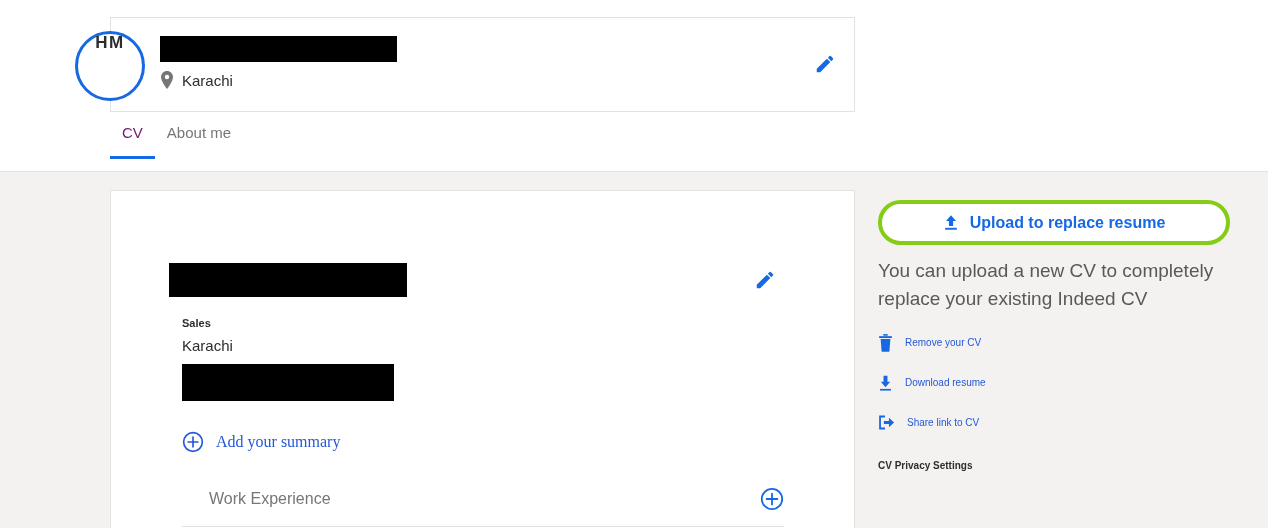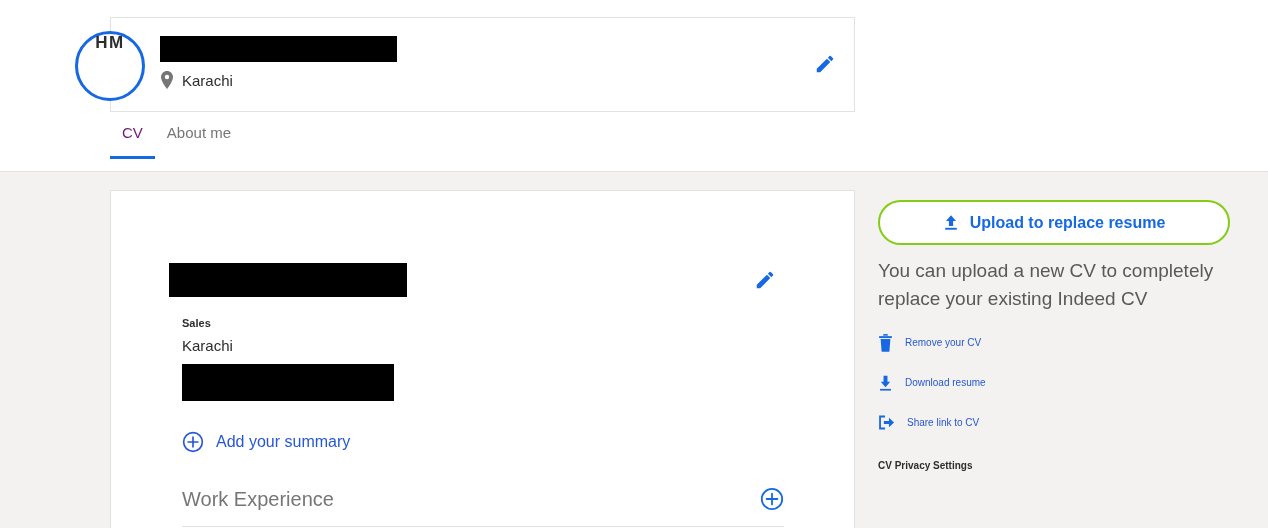--- a/index.html
+++ b/index.html
@@ -160,42 +160,43 @@
   .add-summary {
     position: absolute;
     left: 71px; top: 240px;
     display: flex;
     align-items: center;
     gap: 12px;
     cursor: pointer;
     background: none;
     border: none;
     padding: 0;
-    font-family: Liberation Sans, sans-serif;
+    font-family: Liberation Serif, serif;
   }
   .add-summary-label {
     font-size: 16px;
     color: #2557d6;
     line-height: 1;
   }
 
   .section-row {
     position: absolute;
     left: 71px; top: 296px;
     width: 602px;
     display: flex;
     align-items: center;
     justify-content: space-between;
     padding-bottom: 15px;
     border-bottom: 1px solid #e4e2e0;
   }
   .section-title {
-    font-size: 20px;
+    font-size: 16px;
     color: #767676;
     line-height: 1;
+    margin-left: 27px;
   }
   .plus-btn {
     background: none;
     border: none;
     padding: 0;
     cursor: pointer;
     line-height: 0;
   }
 
   
@@ -205,21 +206,21 @@
     width: 356px;
   }
 
   .upload-btn {
     display: flex;
     align-items: center;
     justify-content: center;
     gap: 11px;
     width: 352px;
     height: 45px;
-    border: 2px solid #84cc16;
+    border: 4px solid #84cc16;
     border-radius: 25px;
     background: #ffffff;
     cursor: pointer;
     font-family: inherit;
   }
   .upload-label {
     font-size: 16px;
     font-weight: 700;
     color: #1668e3;
     line-height: 1;

